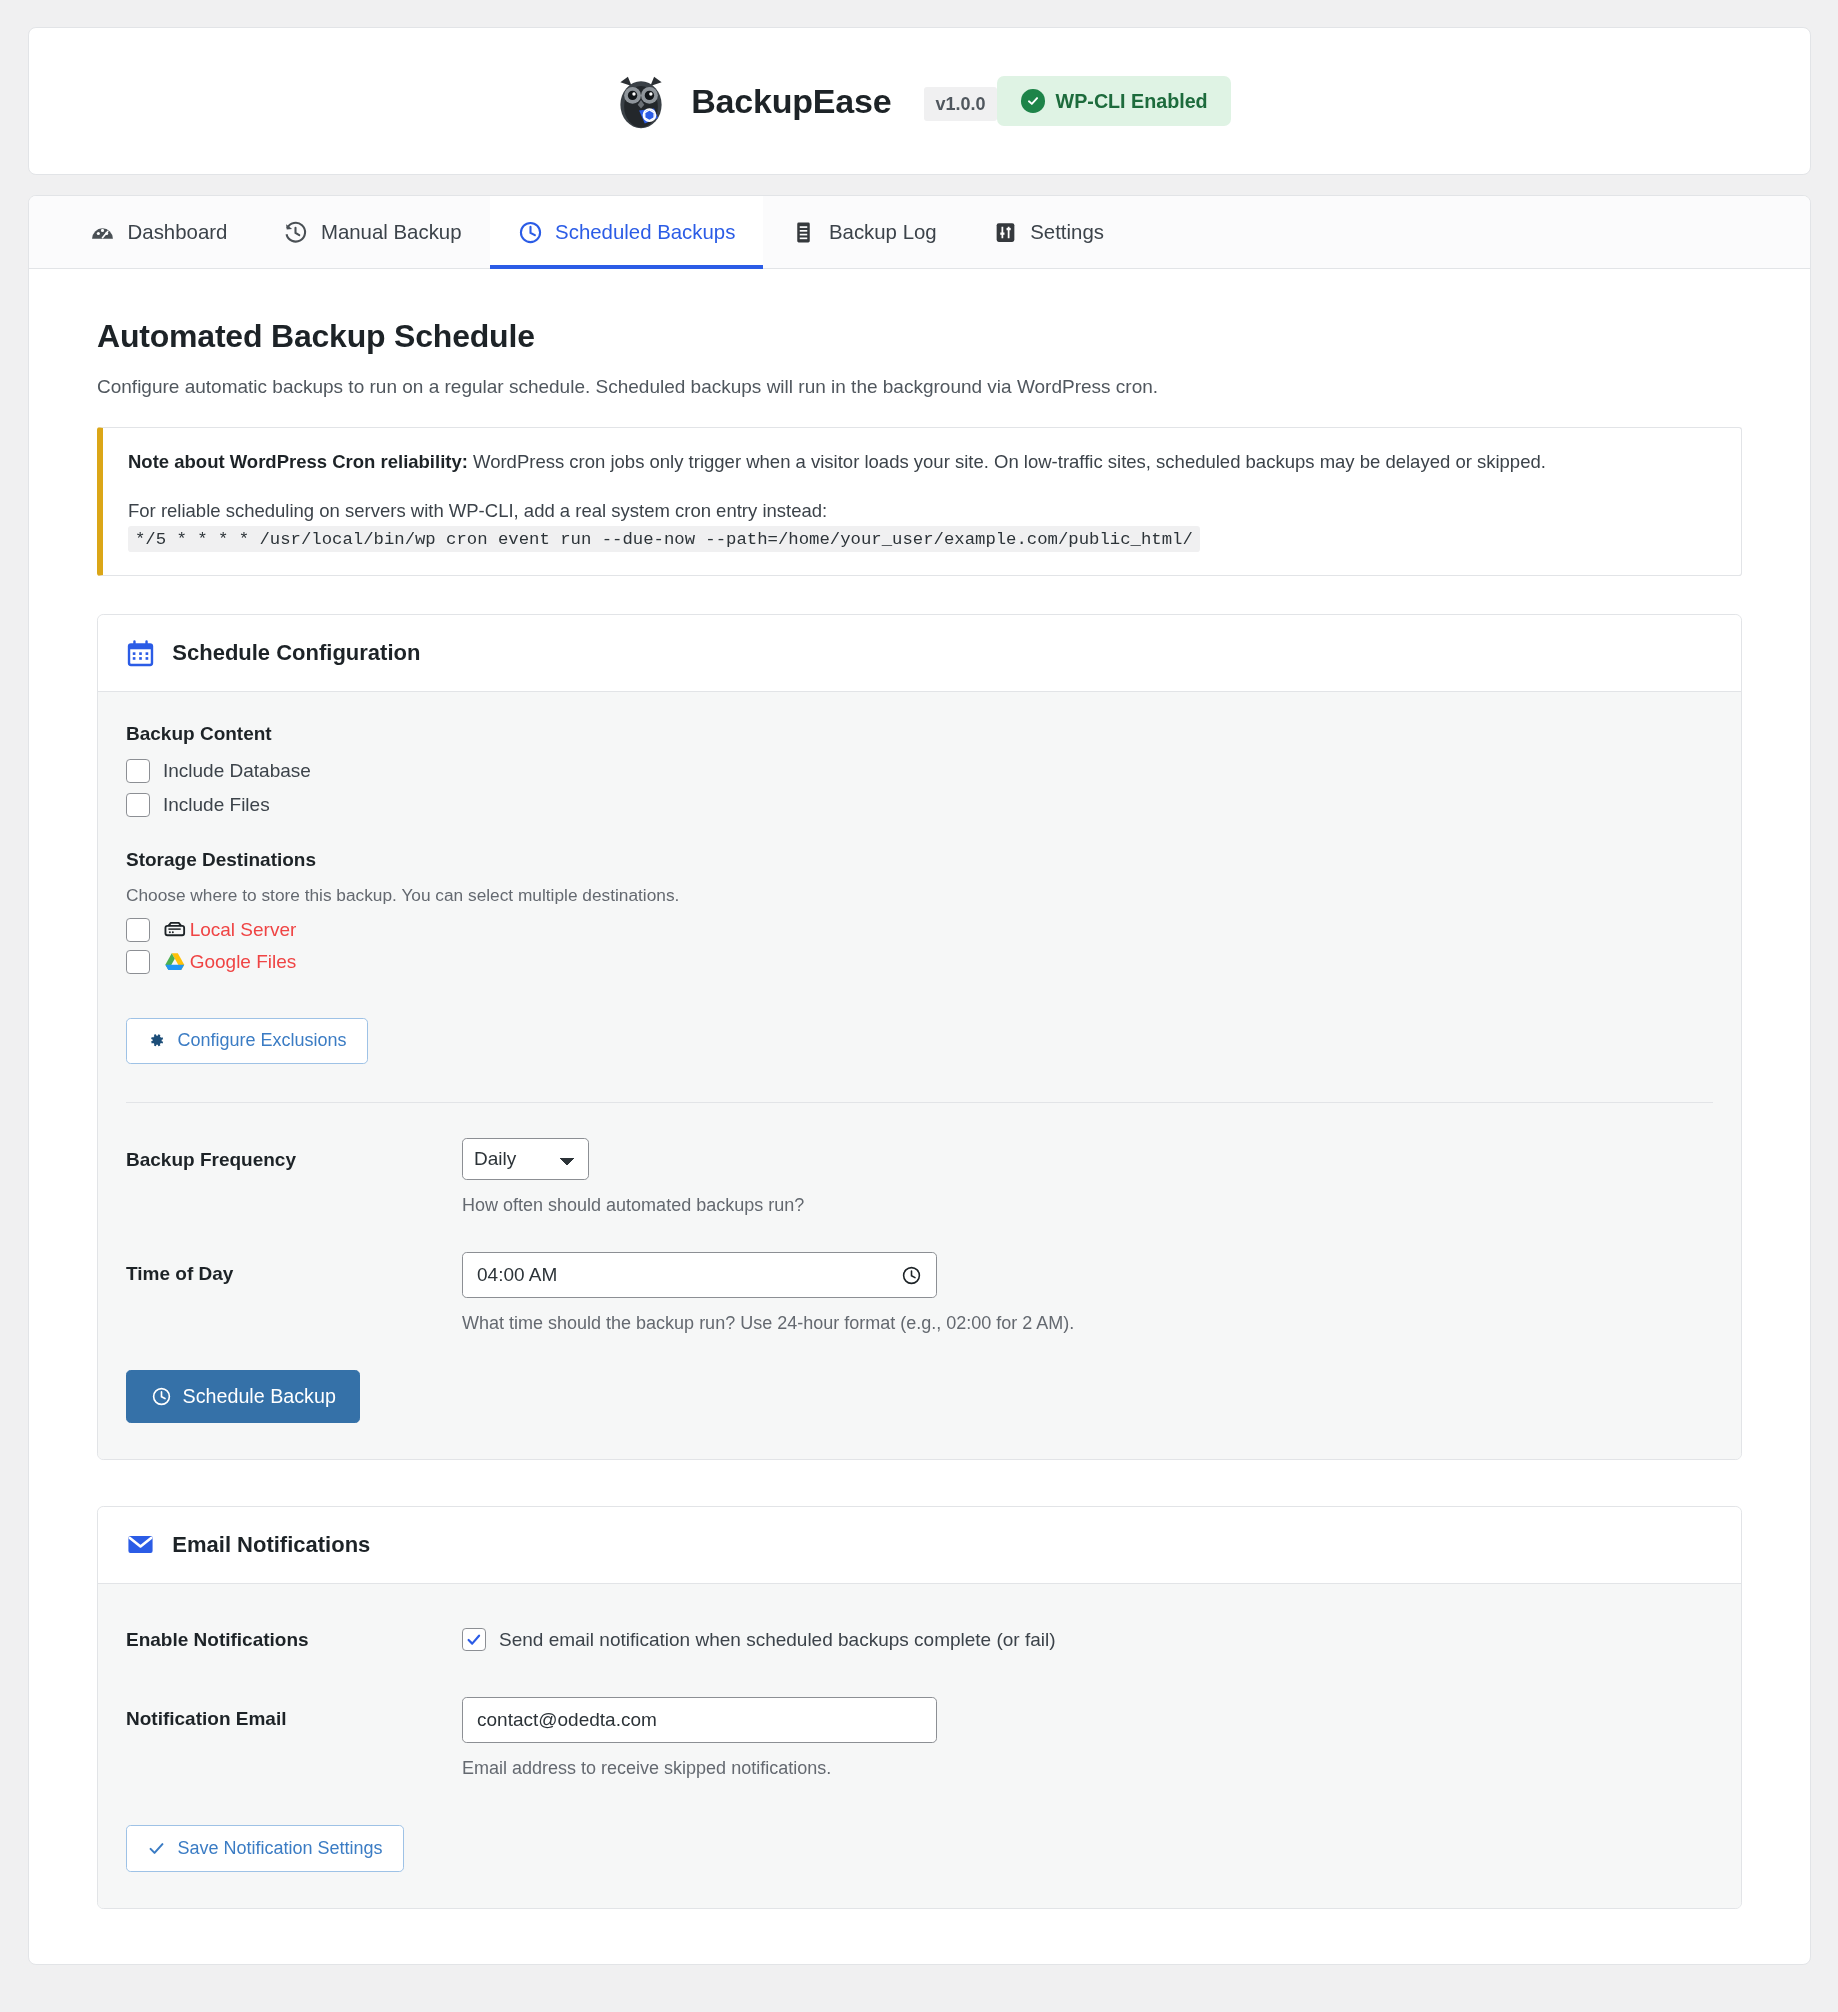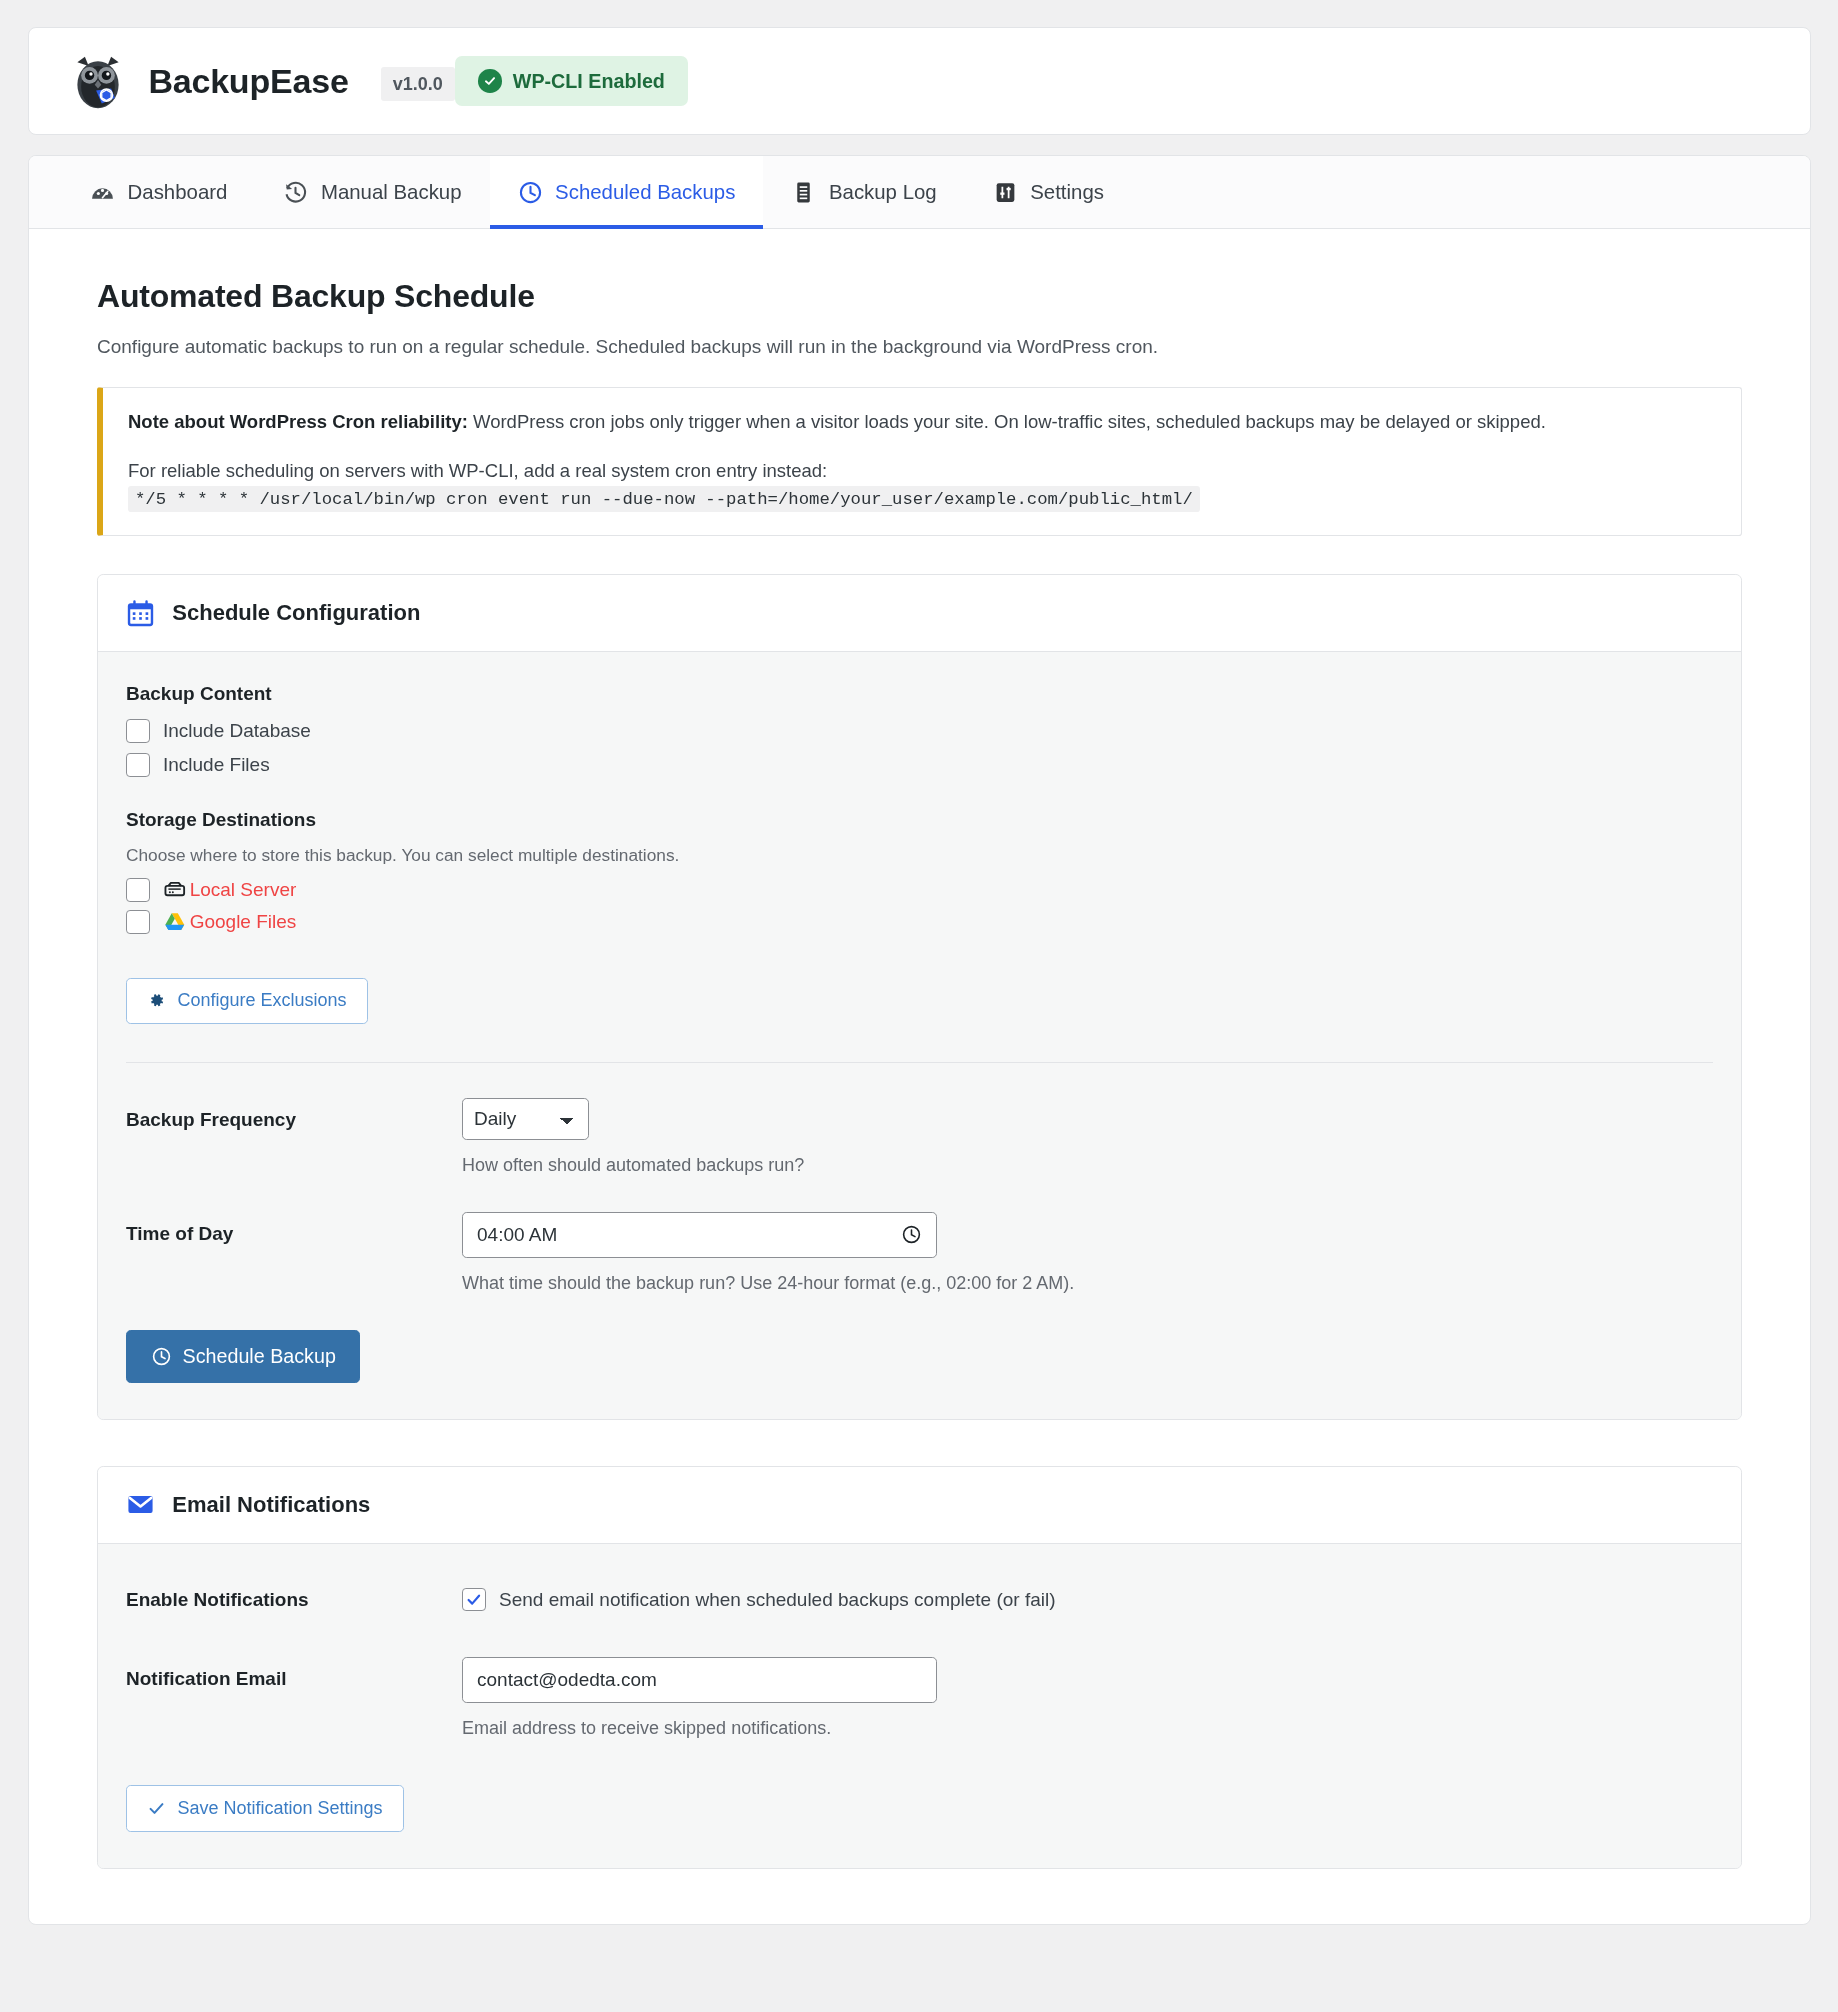--- a/index.html
+++ b/index.html
@@ -12,25 +12,25 @@
   body { padding: 0 0 31px 0; }
 
   .page { width: 1839px; margin: 0 auto; }
 
   
   .header-card {
     background: #ffffff;
     border: 0.8px solid #e2e4e7;
     border-radius: 7.9px;
     margin: 27px 28px 0 28px;
-    height: 108px;
+    height: 148px;
     display: flex;
     align-items: center;
     padding: 0 36px 0 39px;
-    justify-content: flex-start;
+    justify-content: center;
   }
   .brand { display: flex; align-items: center; gap: 20.4px; }
   .owl-logo { width: 60px; height: 60px; position: relative; flex: none; }
   .brand-name {
     font-size: 34px;
     font-weight: bold;
     color: #1d2327;
     letter-spacing: -0.2px;
   }
   .version-pill {
@@ -216,21 +216,21 @@
     background-position: calc(100% - 21px) 19px, calc(100% - 14px) 19px;
     background-size: 7px 7px, 7px 7px;
     background-repeat: no-repeat;
   }
   .timeinput, .textinput {
     font-family: "Liberation Sans", sans-serif;
     font-size: 19px; color: #2c3338;
     padding: 11px 14px;
     border: 0.8px solid #8c8f94; border-radius: 4.7px;
     background: #fff; width: 475px;
-    display: flex; align-items: center; justify-content: space-between;
+    display: flex; align-items: flex-end; justify-content: space-between;
   }
   .timeinput .clk { width: 21px; height: 21px; flex: none; display:block; }
 
   .row-space-lg { margin-top: 36px; }
   .btn-wrap-top { margin-top: 44px; }
 </style>
 </head>
 <body>
 
 <div class="page">

